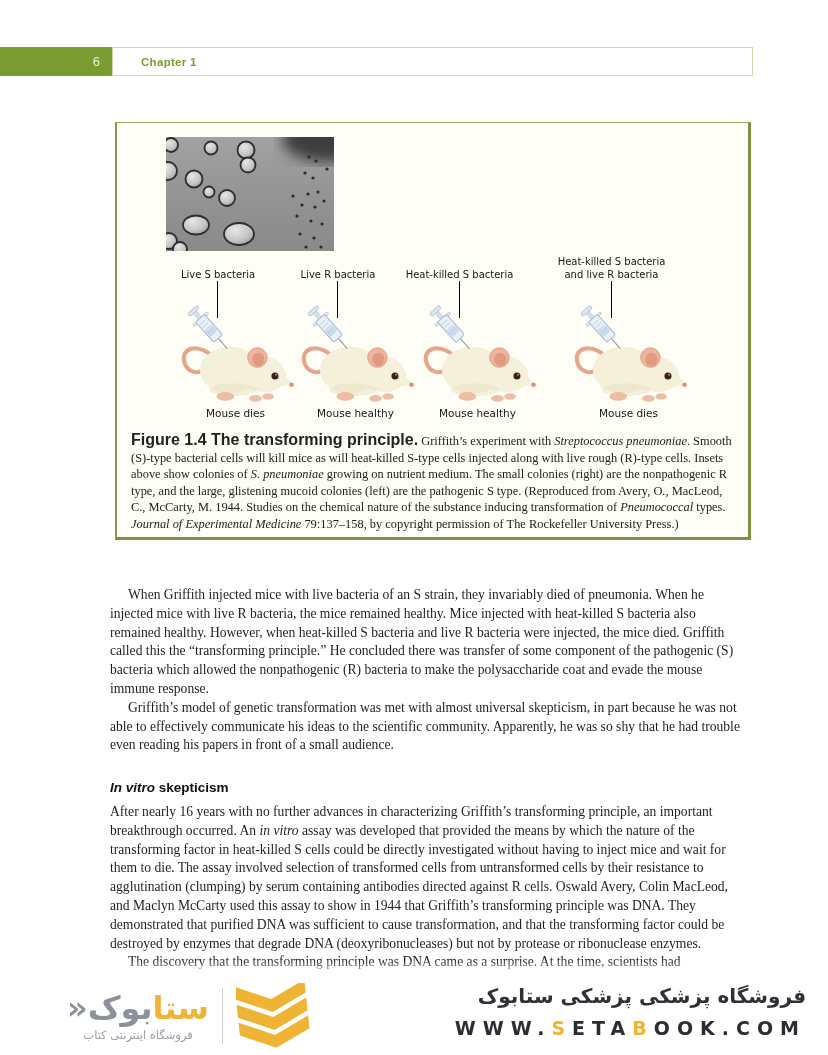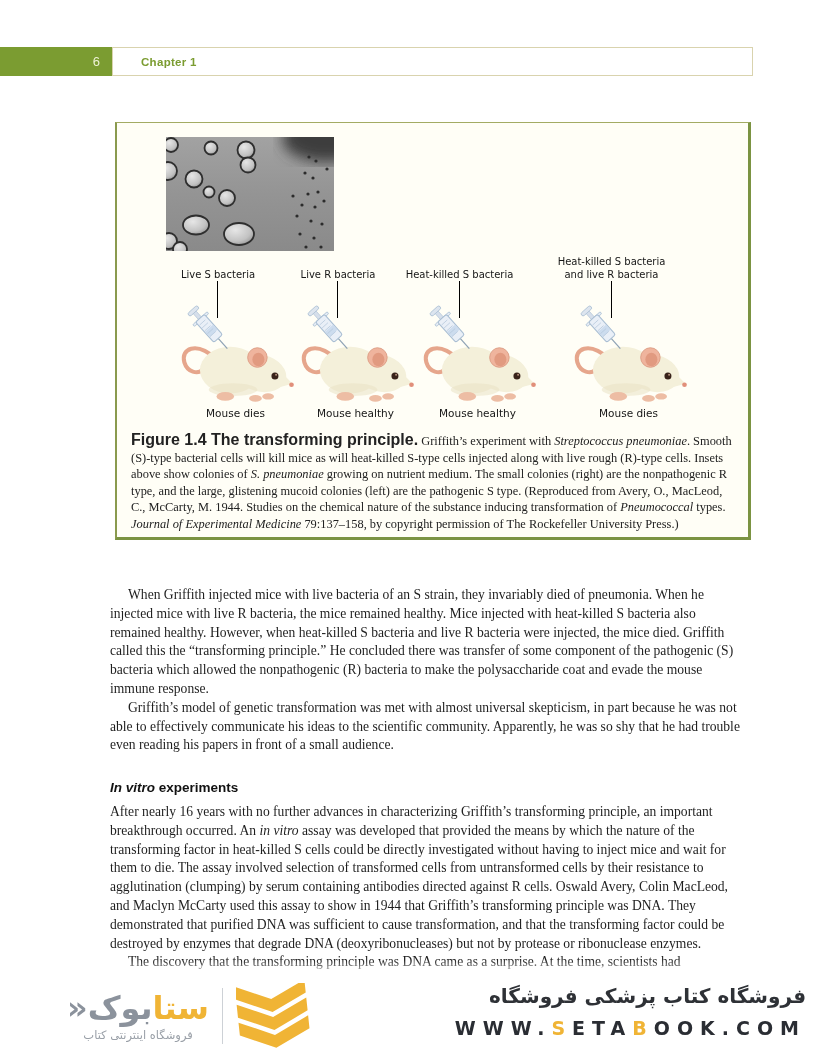--- a/index.html
+++ b/index.html
@@ -201,39 +201,39 @@
         </svg>
       <div class="fc-outcome">Mouse dies</div>
     </div>
 
     <p class="fig-caption"><span class="cap-lead">Figure 1.4 The transforming principle.</span><span><span> Griffith’s experiment with </span><span style="font-style: italic;">Streptococcus pneumoniae</span><span>. Smooth (S)-type bacterial cells will kill mice as will heat-killed S-type cells injected along with live rough (R)-type cells. Insets above show colonies of </span><span style="font-style: italic;">S. pneumoniae</span><span> growing on nutrient medium. The small colonies (right) are the nonpathogenic R type, and the large, glistening mucoid colonies (left) are the pathogenic S type. (Reproduced from Avery, O., MacLeod, C., McCarty, M. 1944. Studies on the chemical nature of the substance inducing transformation of </span><span style="font-style: italic;">Pneumococcal</span><span> types. </span><span style="font-style: italic;">Journal of Experimental Medicine</span><span> 79:137–158, by copyright permission of The Rockefeller University Press.)</span></span></p>
   </div>
 
   <div class="body-text">
     <p class="ind">When Griffith injected mice with live bacteria of an S strain, they invariably died of pneumonia. When he injected mice with live R bacteria, the mice remained healthy. Mice injected with heat-killed S bacteria also remained healthy. However, when heat-killed S bacteria and live R bacteria were injected, the mice died. Griffith called this the “transforming principle.” He concluded there was transfer of some component of the pathogenic (S) bacteria which allowed the nonpathogenic (R) bacteria to make the polysaccharide coat and evade the mouse immune response.</p>
     <p class="ind">Griffith’s model of genetic transformation was met with almost universal skepticism, in part because he was not able to effectively communicate his ideas to the scientific community. Apparently, he was so shy that he had trouble even reading his papers in front of a small audience.</p>
-    <p class="subhead"><span style="font-style: italic; font-weight: bold;">In vitro</span><span style="font-weight: bold;"> experiments</span></p>
+    <p class="subhead"><span style="font-style: italic; font-weight: bold;">In vitro</span><span style="font-weight: bold;"> skepticism</span></p>
     <p><span>After nearly 16 years with no further advances in characterizing Griffith’s transforming principle, an important breakthrough occurred. An </span><span style="font-style: italic;">in vitro</span><span> assay was developed that provided the means by which the nature of the transforming factor in heat-killed S cells could be directly investigated without having to inject mice and wait for them to die. The assay involved selection of transformed cells from untransformed cells by their resistance to agglutination (clumping) by serum containing antibodies directed against R cells. Oswald Avery, Colin MacLeod, and Maclyn McCarty used this assay to show in 1944 that Griffith’s transforming principle was DNA. They demonstrated that purified DNA was sufficient to cause transformation, and that the transforming factor could be destroyed by enzymes that degrade DNA (deoxyribonucleases) but not by protease or ribonuclease enzymes.</span></p>
     <p class="ind">The discovery that the transforming principle was DNA came as a surprise. At the time, scientists had</p>
   </div>
 
   <div class="footer">
     <div class="logo">
       <div class="wordmark">
         <div class="brand"><span class="y">ستا</span><span class="g">بوک</span><span class="g">«</span></div>
         <div class="tagline">فروشگاه اینترنتی کتاب</div>
       </div>
       <div class="logo-divider"></div>
       <svg width="74" height="66" viewBox="0 0 74 66">
         <g fill="#f0b435" transform="rotate(-6 37 33)">
           <path d="M2,0 L37,16 L72,0 L72,13 L37,29 L2,13 Z"></path>
           <path d="M2,18 L37,34 L72,18 L72,31 L37,47 L2,31 Z"></path>
           <path d="M2,36 L37,52 L72,36 L72,49 L37,65 L2,49 Z"></path>
         </g>
       </svg>
     </div>
     <div class="store">
-      <div class="store-title">فروشگاه کتاب پزشکی فروشگاه</div>
+      <div class="store-title">فروشگاه پزشکی پزشکی ستابوک</div>
       <div class="store-url"><span>WWW.</span><span class="y">S</span><span>ETA</span><span class="y">B</span><span>OOK.COM</span></div>
     </div>
   </div>
 
 </div>
 
 </body></html>

